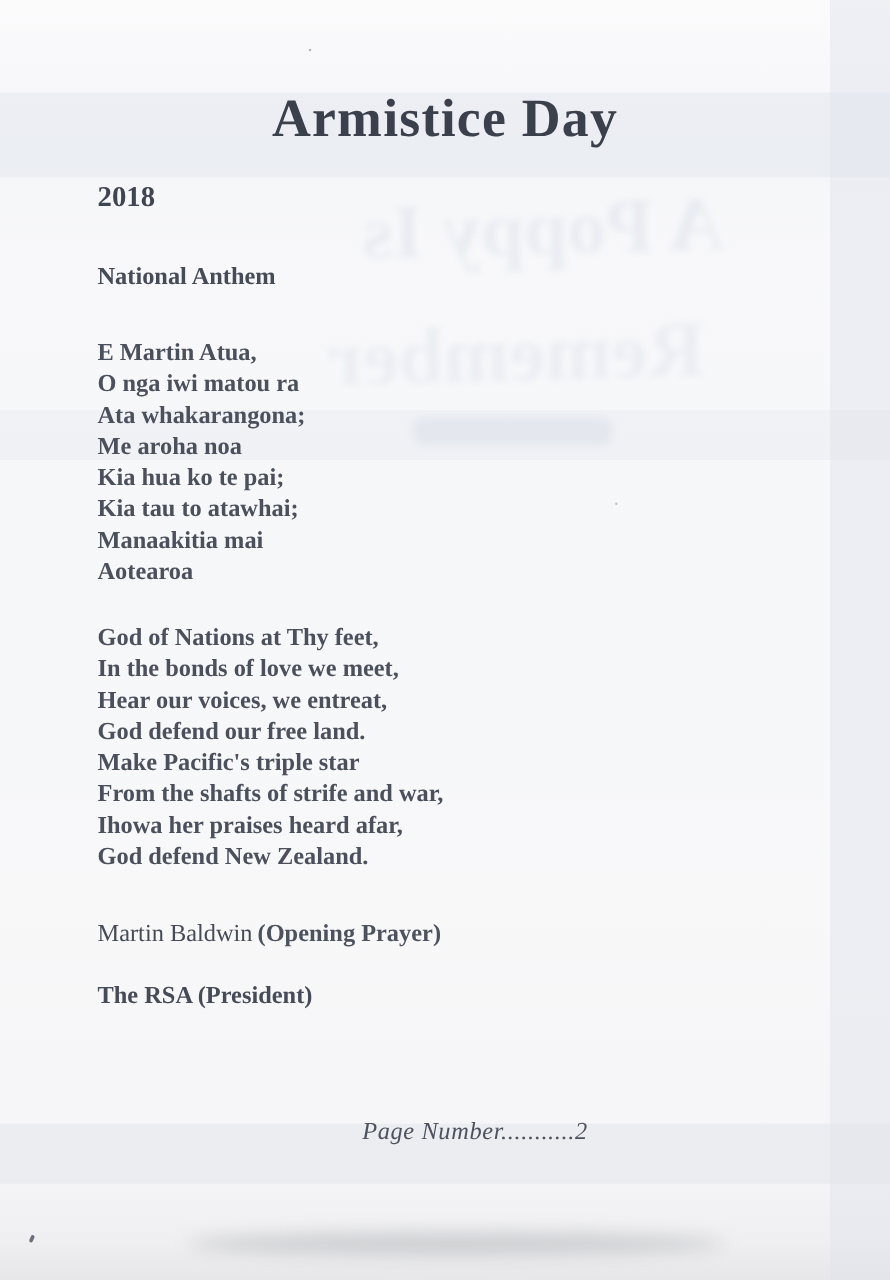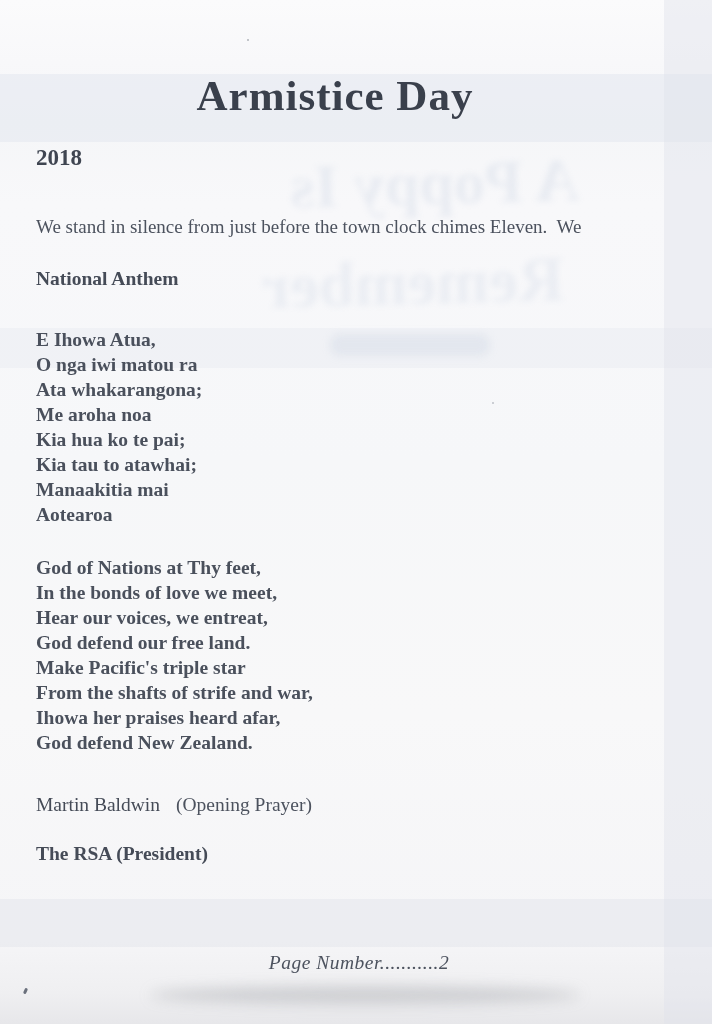--- a/index.html
+++ b/index.html
@@ -66,21 +66,21 @@
     position: absolute; top: 334px; left: 330px; width: 160px; height: 22px;
     background: rgba(150,168,200,0.14);
     filter: blur(4px);
     border-radius: 10px;
     pointer-events: none;
   }
 
   
   .content {
     position: relative;
-    padding: 72px 58px 0 36px;
+    padding: 72px 58px 0 78px;
     color: #474d59;
   }
   .doc-title {
     text-align: center;
     font-size: 43px;
     font-weight: bold;
     color: #3a404c;
     letter-spacing: 1px;
     margin: 0 20px 0 0;
     line-height: 1.1;
@@ -110,21 +110,21 @@
     margin-top: 37px;
     font-size: 19.5px;
     font-weight: bold;
     line-height: 25px;
     color: #4a505c;
   }
   .verse span { display: block; }
   .verse-2 { margin-top: 28px; }
   .credit { margin-top: 39px; font-size: 19.5px; }
   .credit .credit-name { font-weight: normal; color: #454b57; text-align: right; }
-  .credit .credit-role { font-weight: normal; color: #4c525e; margin-left: 16px; }
+  .credit .credit-role { font-weight: bold; color: #4c525e; margin-left: 4px; }
   .credit-2 { margin-top: 27px; font-weight: bold; color: #454b57; }
   .page-footer {
     margin-top: 87px;
     text-align: center;
     font-style: italic;
     font-size: 19.5px;
     color: #4c525e;
     padding-left: 28px;
     letter-spacing: 0.5px;
   }
@@ -146,26 +146,26 @@
   <div class="ghost ghost-1">A Poppy Is</div>
   <div class="ghost ghost-2">Remember</div>
   <div class="ghost-blob"></div>
 
   <div class="content">
 
     <h1 class="doc-title">Armistice Day</h1>
 
     <div class="doc-year">2018</div>
 
-    <p class="intro"><span>We stand in silence from just before the town clock chimes Eleven.  We</span></p>
+    <p class="intro"></p>
 
     <div class="section-heading">National Anthem</div>
 
     <div class="verse verse-1">
-      <span>E Ihowa Atua,</span>
+      <span>E Martin Atua,</span>
       <span>O nga iwi matou ra</span>
       <span>Ata whakarangona;</span>
       <span>Me aroha noa</span>
       <span>Kia hua ko te pai;</span>
       <span>Kia tau to atawhai;</span>
       <span>Manaakitia mai</span>
       <span>Aotearoa</span>
     </div>
 
     <div class="verse verse-2">

